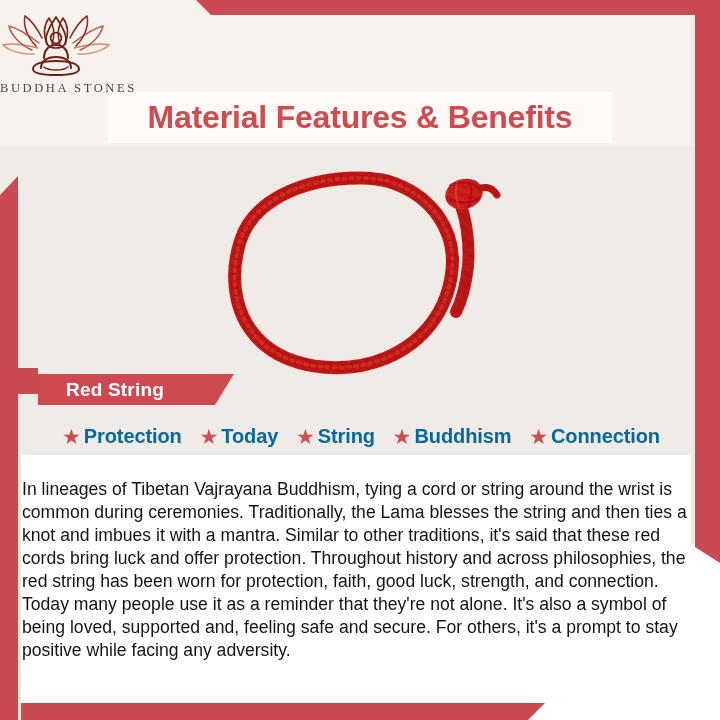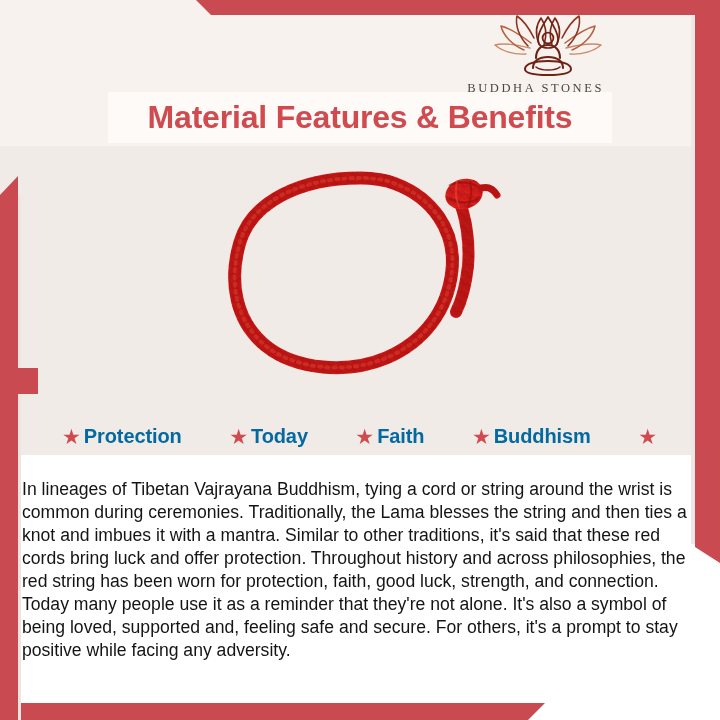--- a/index.html
+++ b/index.html
@@ -86,22 +86,21 @@
     right: 25px; top: 16px;
     width: 4px; height: 528px;
     background: #efe7e3;
   }
 
   
   .logo-wrap {
     position: absolute;
     left: 0; top: 14px;
     width: 573px;
-    text-align: right;
-    margin-left: 31px;
+    text-align: left;
   }
   .logo-mark {
     display: block;
     margin: 0 auto;
   }
   .logo-text {
     display: block;
     margin-top: 1px;
     font-family: "Liberation Serif", serif;
     font-size: 12.5px;
@@ -305,38 +304,42 @@
         <path d="M449 48 C457 54 473 54 480 47" stroke="#8e0c0c" stroke-width="2.2" fill="none" opacity="0.55"></path>
         <path d="M457 31 C455 40 456 50 459 57" stroke="#f2553f" stroke-width="2" fill="none" opacity="0.45"></path>
         <path d="M470 31 C472 40 471 50 468 57" stroke="#8e0c0c" stroke-width="2" fill="none" opacity="0.5"></path>
 
         <path d="M481 38 C489 36 494 40 497 45" stroke="#c81817" stroke-width="7" fill="none" stroke-linecap="round"></path>
         <path d="M481 38 C489 36 494 40 497 45" stroke="#9b0f0f" stroke-width="6" fill="none" stroke-linecap="round" stroke-dasharray="1.3 4" opacity="0.45"></path>
       </g>
     </svg>
   </div>
 
+  <div class="label-banner">
+    <span class="label-banner-text">Red String</span>
+  </div>
 
   <div class="benefits">
     <div class="benefit">
       <span class="star">★</span>
       <span class="bname">Protection</span>
     </div>
     <div class="benefit">
       <span class="star">★</span>
       <span class="bname">Today</span>
     </div>
     <div class="benefit">
       <span class="star">★</span>
-      <span class="bname">Faith</span>
+      <span class="bname">String</span>
     </div>
     <div class="benefit">
       <span class="star">★</span>
       <span class="bname">Buddhism</span>
     </div>
     <div class="benefit">
       <span class="star">★</span>
+      <span class="bname">Connection</span>
     </div>
   </div>
 
   <p class="body-copy">In lineages of Tibetan Vajrayana Buddhism, tying a cord or string around the wrist is common during ceremonies. Traditionally, the Lama blesses the string and then ties a knot and imbues it with a mantra. Similar to other traditions, it's said that these red cords bring luck and offer protection. Throughout history and across philosophies, the red string has been worn for protection, faith, good luck, strength, and connection. Today many people use it as a reminder that they're not alone. It's also a symbol of being loved, supported and, feeling safe and secure. For others, it's a prompt to stay positive while facing any adversity.</p>
 
 </div>
 
 </body></html>

